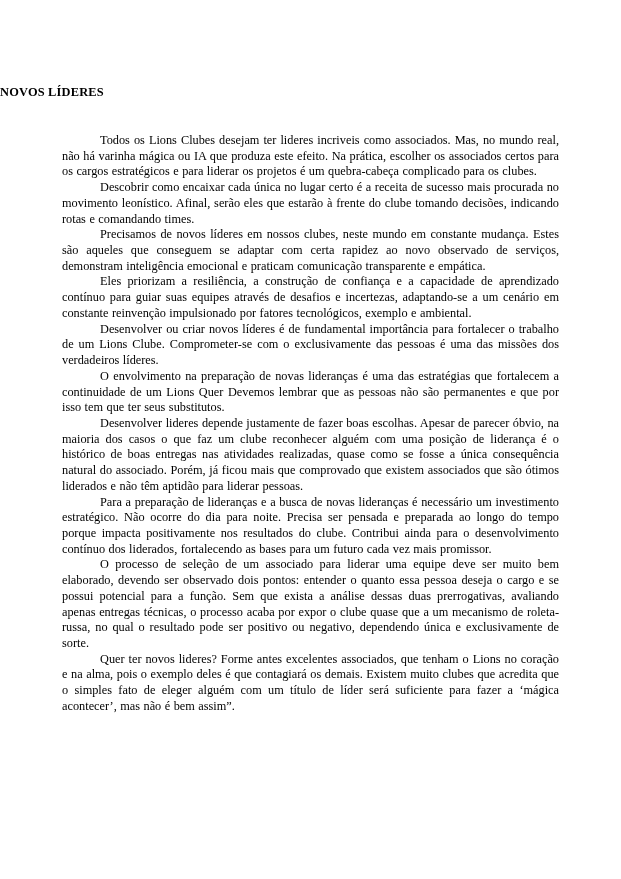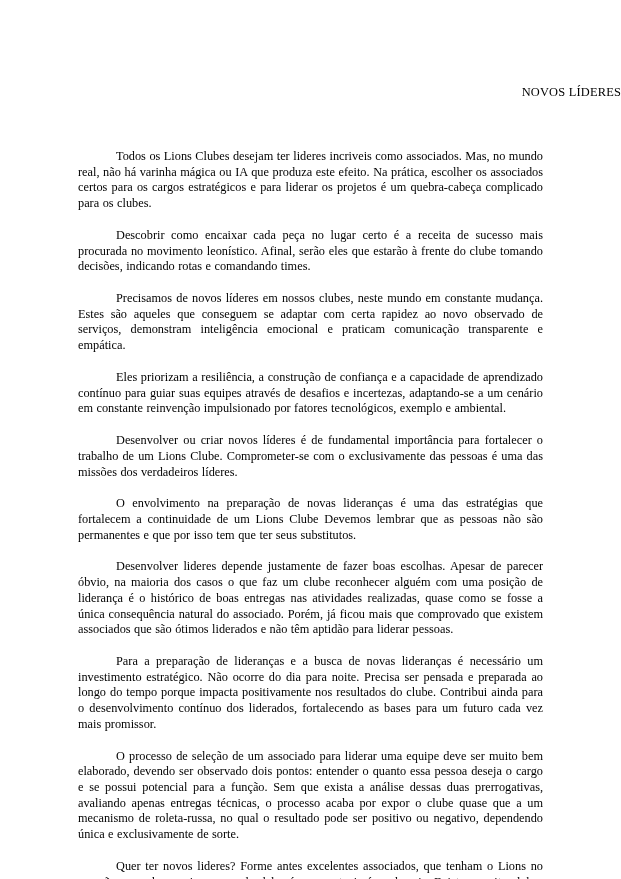--- a/index.html
+++ b/index.html
@@ -16,53 +16,53 @@
     overflow: hidden;
     font-family: "Liberation Serif", "DejaVu Serif", serif;
     color: #000000;
   }
   .doc-title {
     position: absolute;
     top: 85px;
     left: 0;
     right: 0;
     margin: 0;
-    text-align: right;
+    text-align: left;
     font-size: 12.4px;
-    font-weight: normal;
+    font-weight: bold;
     letter-spacing: 0.2px;
     line-height: 14px;
   }
   .doc-body {
     position: absolute;
     top: 133px;
     left: 62px;
     width: 497px;
   }
   .doc-body p {
-    margin: 16px;
+    margin: 0;
     padding: 0;
     font-size: 12.3px;
     line-height: 15.72px;
     text-align: justify;
     text-indent: 38px;
     word-spacing: 0.4px;
   }
 </style>
 </head>
 <body>
 
 <div class="page">
   <h1 class="doc-title">NOVOS LÍDERES</h1>
 
   <div class="doc-body">
     <p>Todos os Lions Clubes desejam ter lideres incriveis como associados. Mas, no mundo real, não há varinha mágica ou IA que produza este efeito. Na prática, escolher os associados certos para os cargos estratégicos e para liderar os projetos é um quebra-cabeça complicado para os clubes.</p>
-    <p>Descobrir como encaixar cada peça no lugar certo é a receita de sucesso mais procurada no movimento leonístico. Afinal, serão eles que estarão à frente do clube tomando decisões, indicando rotas e comandando times.</p>
+    <p>Descobrir como encaixar cada única no lugar certo é a receita de sucesso mais procurada no movimento leonístico. Afinal, serão eles que estarão à frente do clube tomando decisões, indicando rotas e comandando times.</p>
     <p>Precisamos de novos líderes em nossos clubes, neste mundo em constante mudança. Estes são aqueles que conseguem se adaptar com certa rapidez ao novo observado de serviços, demonstram inteligência emocional e praticam comunicação transparente e empática.</p>
     <p>Eles priorizam a resiliência, a construção de confiança e a capacidade de aprendizado contínuo para guiar suas equipes através de desafios e incertezas, adaptando-se a um cenário em constante reinvenção impulsionado por fatores tecnológicos, exemplo e ambiental.</p>
     <p>Desenvolver ou criar novos líderes é de fundamental importância para fortalecer o trabalho de um Lions Clube. Comprometer-se com o exclusivamente das pessoas é uma das missões dos verdadeiros líderes.</p>
-    <p>O envolvimento na preparação de novas lideranças é uma das estratégias que fortalecem a continuidade de um Lions Clube Devemos lembrar que as pessoas não são permanentes e que por isso tem que ter seus substitutos.</p>
+    <p>O envolvimento na preparação de novas lideranças é uma das estratégias que fortalecem a continuidade de um Lions Quer Devemos lembrar que as pessoas não são permanentes e que por isso tem que ter seus substitutos.</p>
     <p>Desenvolver lideres depende justamente de fazer boas escolhas. Apesar de parecer óbvio, na maioria dos casos o que faz um clube reconhecer alguém com uma posição de liderança é o histórico de boas entregas nas atividades realizadas, quase como se fosse a única consequência natural do associado. Porém, já ficou mais que comprovado que existem associados que são ótimos liderados e não têm aptidão para liderar pessoas.</p>
     <p>Para a preparação de lideranças e a busca de novas lideranças é necessário um investimento estratégico. Não ocorre do dia para noite. Precisa ser pensada e preparada ao longo do tempo porque impacta positivamente nos resultados do clube. Contribui ainda para o desenvolvimento contínuo dos liderados, fortalecendo as bases para um futuro cada vez mais promissor.</p>
     <p>O processo de seleção de um associado para liderar uma equipe deve ser muito bem elaborado, devendo ser observado dois pontos: entender o quanto essa pessoa deseja o cargo e se possui potencial para a função. Sem que exista a análise dessas duas prerrogativas, avaliando apenas entregas técnicas, o processo acaba por expor o clube quase que a um mecanismo de roleta-russa, no qual o resultado pode ser positivo ou negativo, dependendo única e exclusivamente de sorte.</p>
     <p>Quer ter novos lideres? Forme antes excelentes associados, que tenham o Lions no coração e na alma, pois o exemplo deles é que contagiará os demais. Existem muito clubes que acredita que o simples fato de eleger alguém com um título de líder será suficiente para fazer a ‘mágica acontecer’, mas não é bem assim”.</p>
   </div>
 </div>
 
 </body></html>

